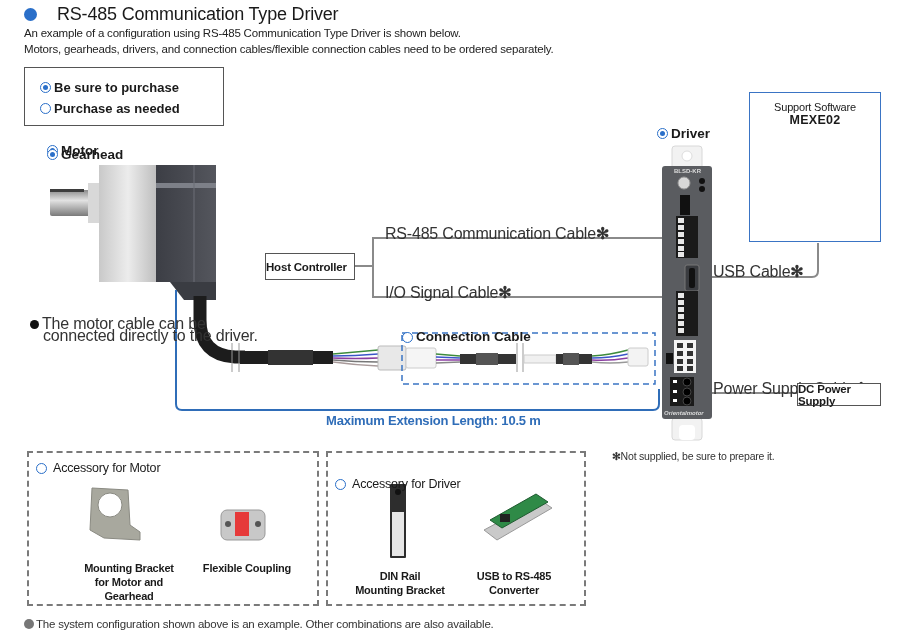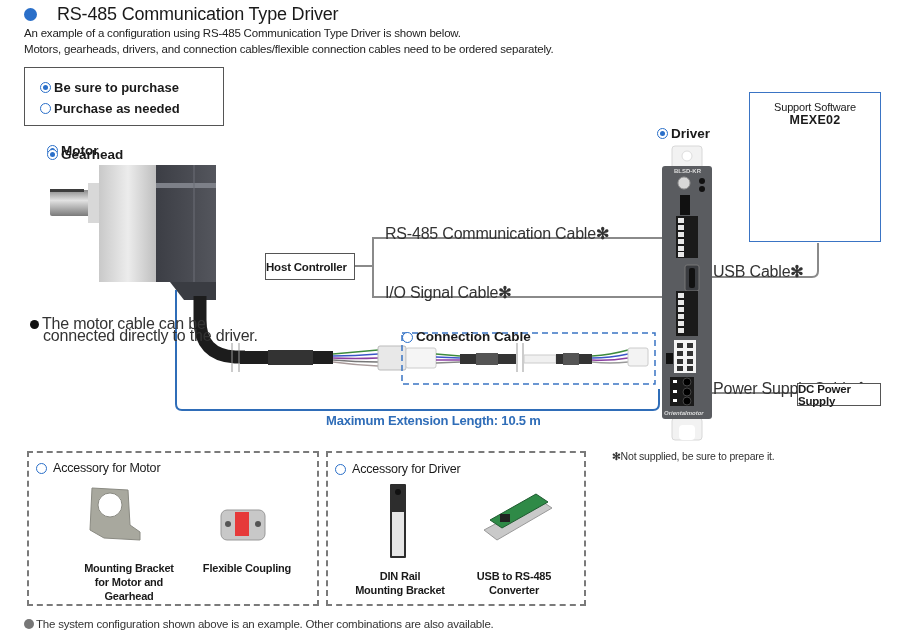--- a/index.html
+++ b/index.html
@@ -294,21 +294,21 @@
   <div class="abs acc-item" style="left:40px;top:108px;width:120px;">
     <div>Mounting Bracket</div>
     <div>for Motor and Gearhead</div>
   </div>
   <div class="abs acc-item" style="left:168px;top:108px;width:100px;">
     <div>Flexible Coupling</div>
   </div>
 </div>
 
 <div class="abs acc" style="left:326px;top:451px;width:260px;height:155px;">
-  <div class="abs acc-title" style="left:7px;top:9px;">
+  <div class="abs acc-title" style="left:7px;top:24px;">
     <span class="radio-off"></span>
     <span>Accessory for Driver</span>
   </div>
   <div class="abs acc-item" style="left:22px;top:116px;width:100px;">
     <div>DIN Rail</div>
     <div>Mounting Bracket</div>
   </div>
   <div class="abs acc-item" style="left:136px;top:116px;width:100px;">
     <div>USB to RS-485</div>
     <div>Converter</div>

